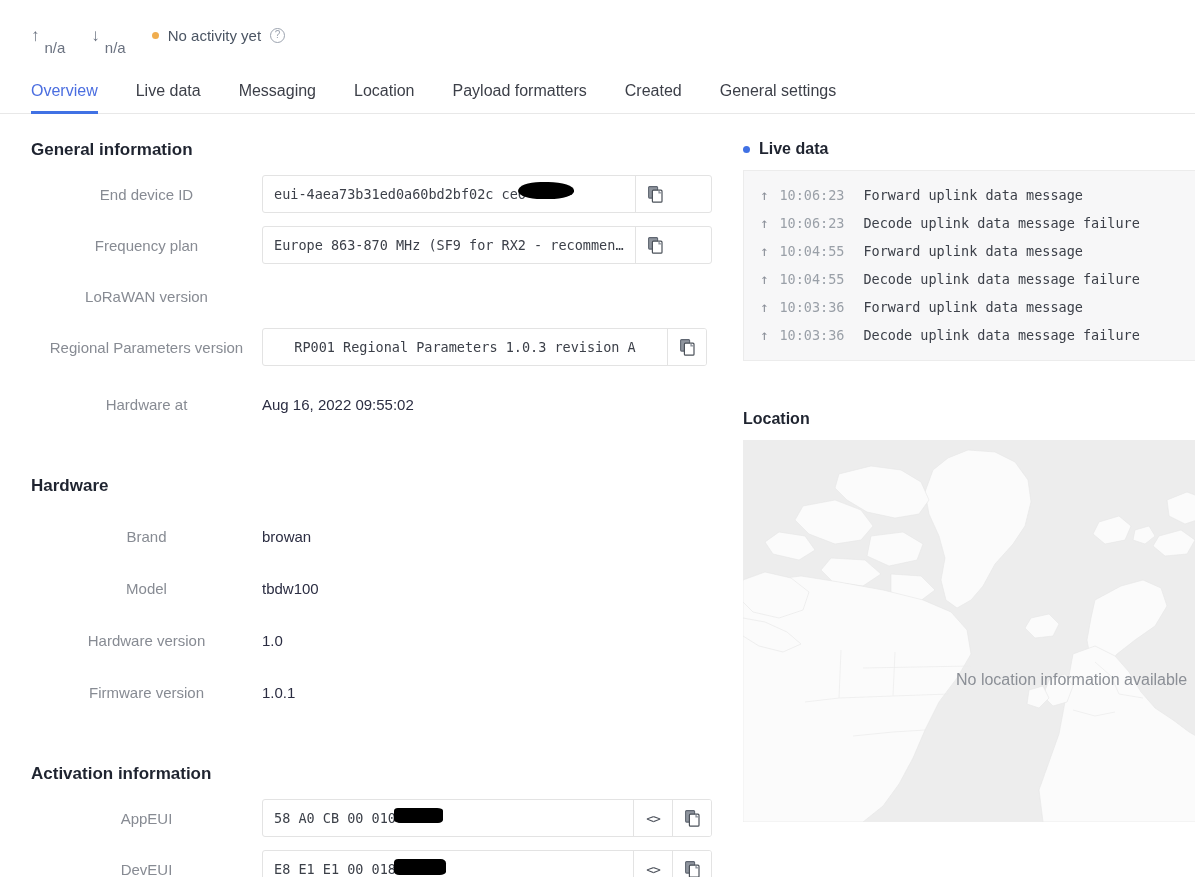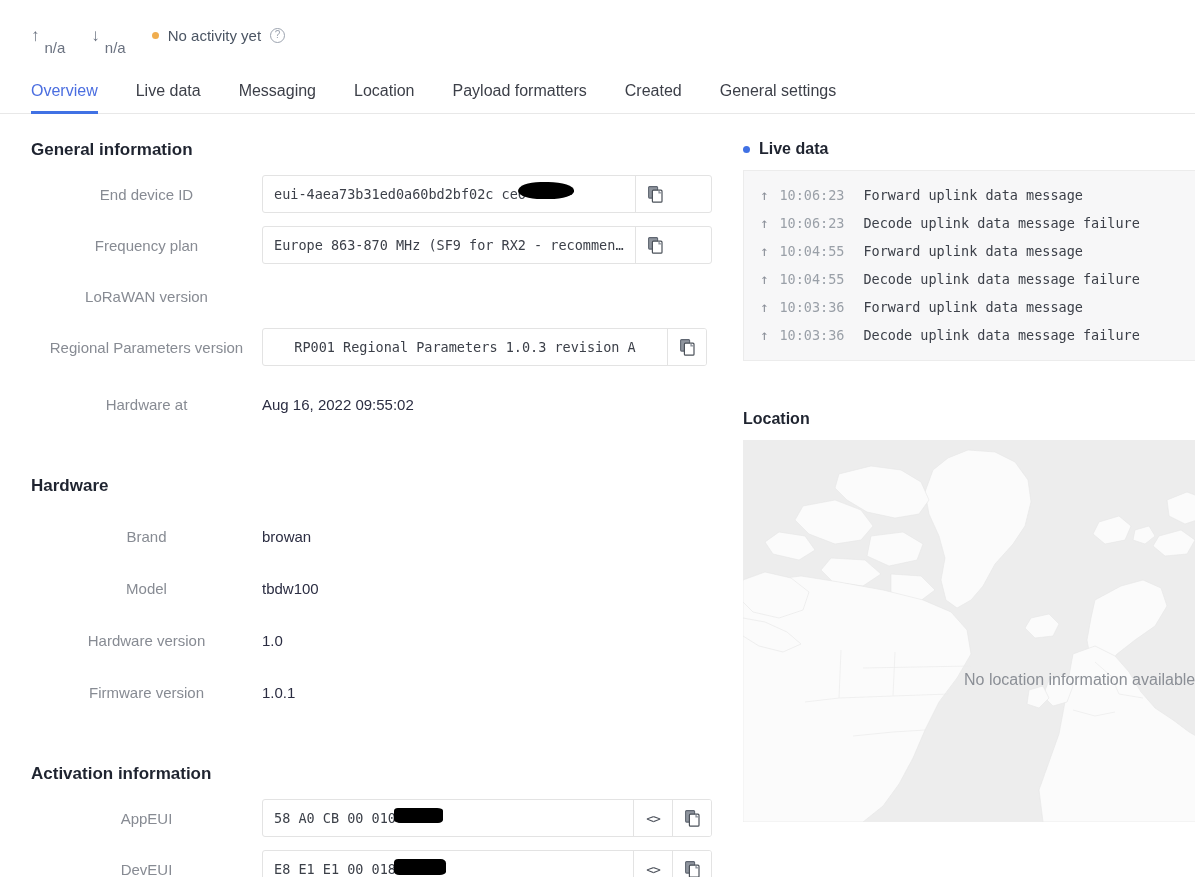--- a/index.html
+++ b/index.html
@@ -171,21 +171,21 @@
   .loc-head { margin-top: 49px; margin-bottom: 12px; font-size: 16px; font-weight: bold; color: #1f2430; }
   .map {
     position: relative;
     width: 460px; height: 382px;
     background: #ededed;
     overflow: hidden;
   }
   .map svg { position: absolute; top: 0; left: 0; }
   .map-msg {
     position: absolute;
-    left: 221px; top: 231px;
+    left: 213px; top: 231px;
     font-size: 16px; color: #8b8f96;
     white-space: nowrap;
   }
 </style>
 </head>
 <body>
 
 <div class="statusbar">
   <span class="stat">
     <span class="arrow-gl">↑</span>

